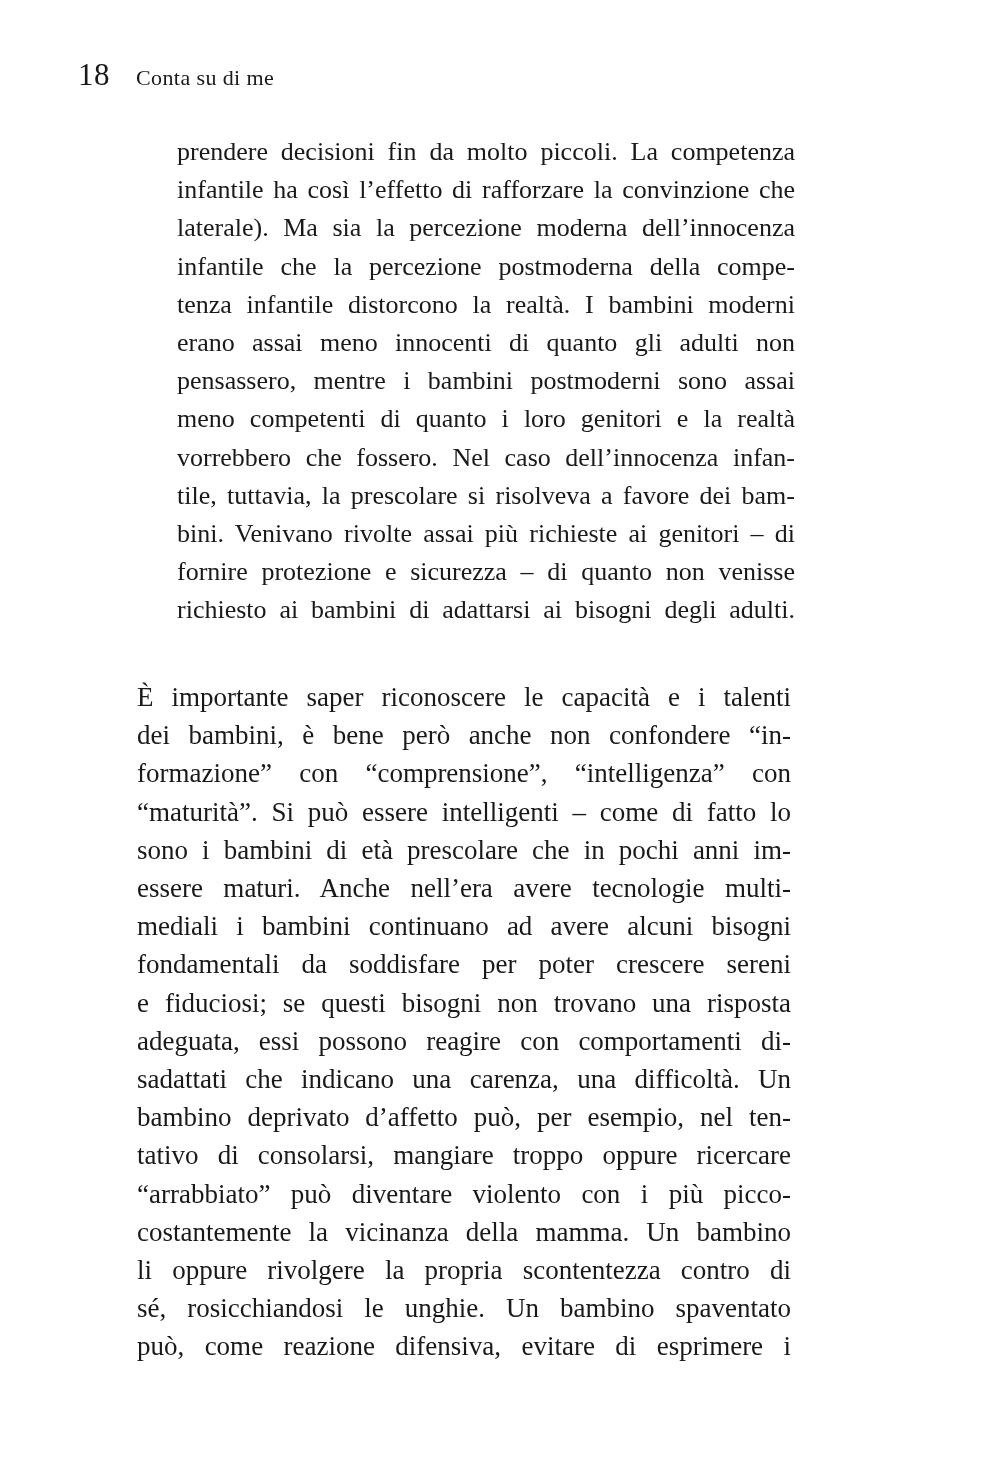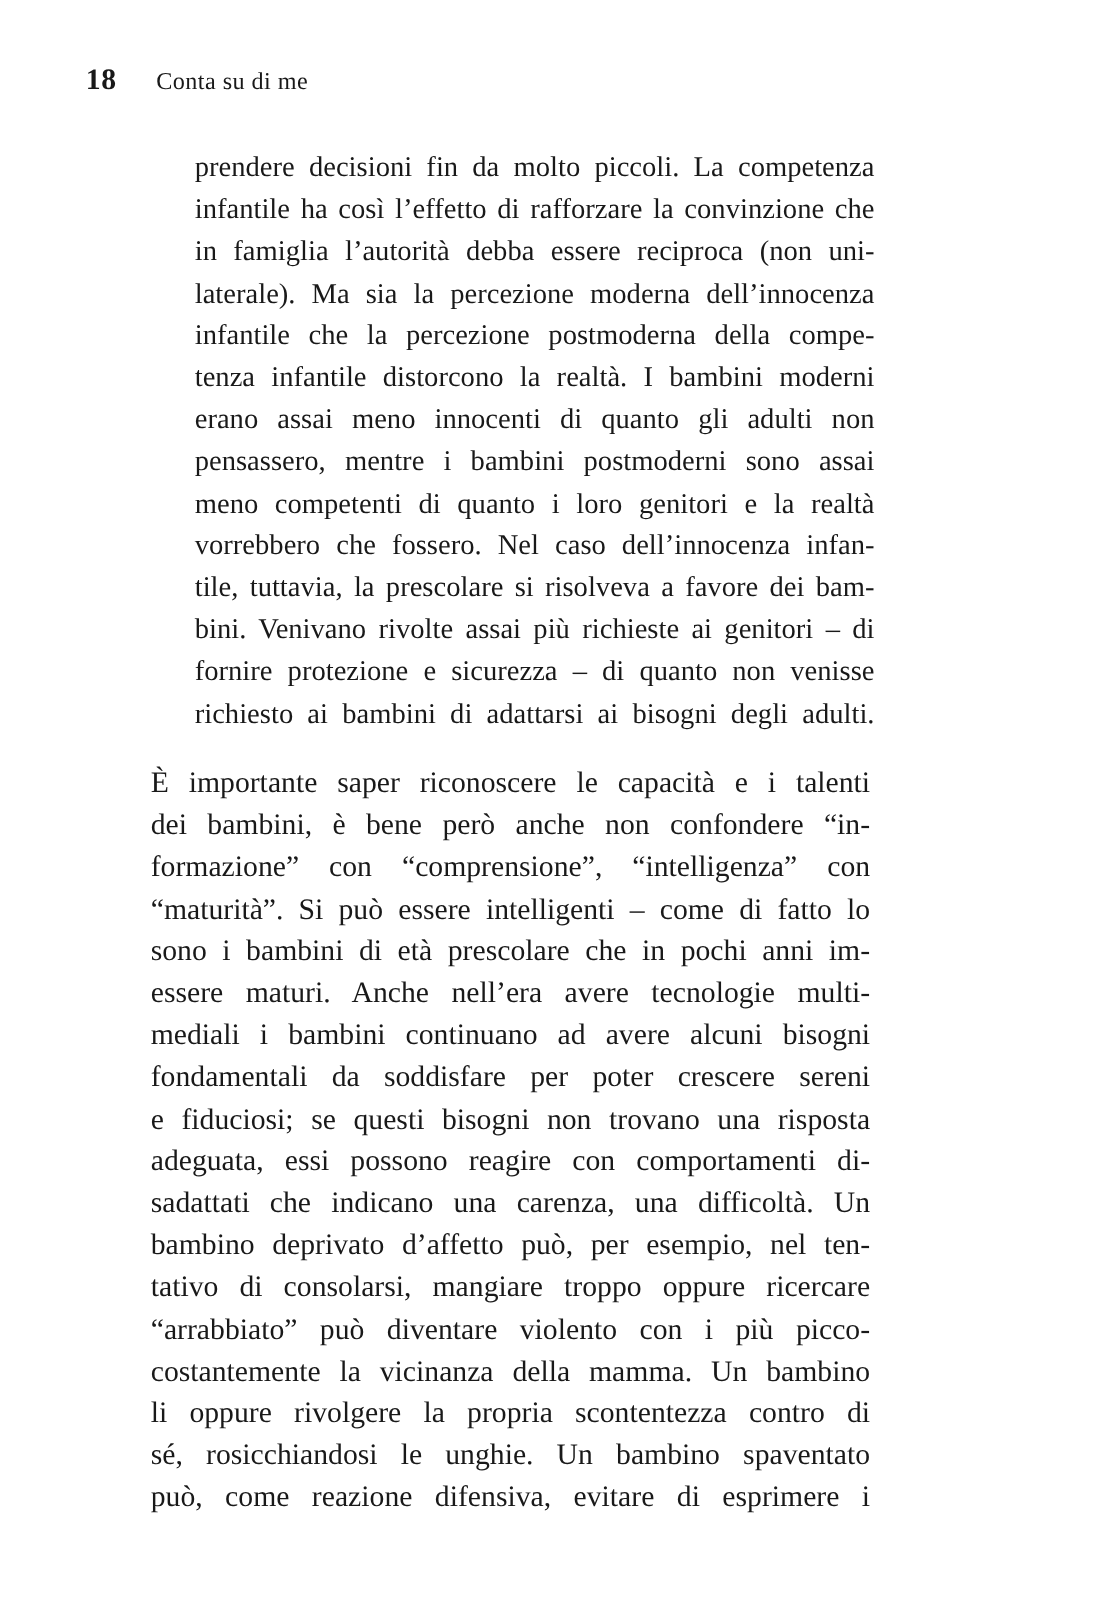--- a/index.html
+++ b/index.html
@@ -18,31 +18,31 @@
     position:absolute;inset:0;
     background:var(--paper);
     overflow:hidden;
   }
   .page-header{
     position:absolute;left:78px;top:57px;
     display:flex;align-items:baseline;
     white-space:nowrap;
   }
   .page-number{
-    font-size:27px;font-weight:bold;letter-spacing:0.5px;
+    font-size:31px;font-weight:normal;letter-spacing:0.5px;
   }
   .running-title{
-    font-size:22px;margin-left:36px;letter-spacing:0.4px;
+    font-size:22px;margin-left:26px;letter-spacing:0.4px;
   }
   .quote-block{
     position:absolute;left:177px;top:133px;width:618px;
     font-size:26px;line-height:38.2px;
   }
   .main-paragraph{
-    position:absolute;left:137px;top:692px;width:654px;
+    position:absolute;left:137px;top:678px;width:654px;
     font-size:27px;line-height:38.2px;
   }
   .tline{
     text-align:justify;
     text-align-last:justify;
     -moz-text-align-last:justify;
     white-space:normal;
   }
 </style>
 </head>
@@ -50,21 +50,20 @@
 
 <div class="page">
   <header class="page-header">
     <span class="page-number">18</span>
     <span class="running-title">Conta su di me</span>
   </header>
 
   <section class="quote-block">
       <div class="tline">prendere decisioni fin da molto piccoli. La competenza</div>
       <div class="tline">infantile ha così l’effetto di rafforzare la convinzione che</div>
-      <div class="tline">in famiglia l’autorità debba essere reciproca (non uni-</div>
       <div class="tline">laterale). Ma sia la percezione moderna dell’innocenza</div>
       <div class="tline">infantile che la percezione postmoderna della compe-</div>
       <div class="tline">tenza infantile distorcono la realtà. I bambini moderni</div>
       <div class="tline">erano assai meno innocenti di quanto gli adulti non</div>
       <div class="tline">pensassero, mentre i bambini postmoderni sono assai</div>
       <div class="tline">meno competenti di quanto i loro genitori e la realtà</div>
       <div class="tline">vorrebbero che fossero. Nel caso dell’innocenza infan-</div>
       <div class="tline">tile, tuttavia, la prescolare si risolveva a favore dei bam-</div>
       <div class="tline">bini. Venivano rivolte assai più richieste ai genitori – di</div>
       <div class="tline">fornire protezione e sicurezza – di quanto non venisse</div>

